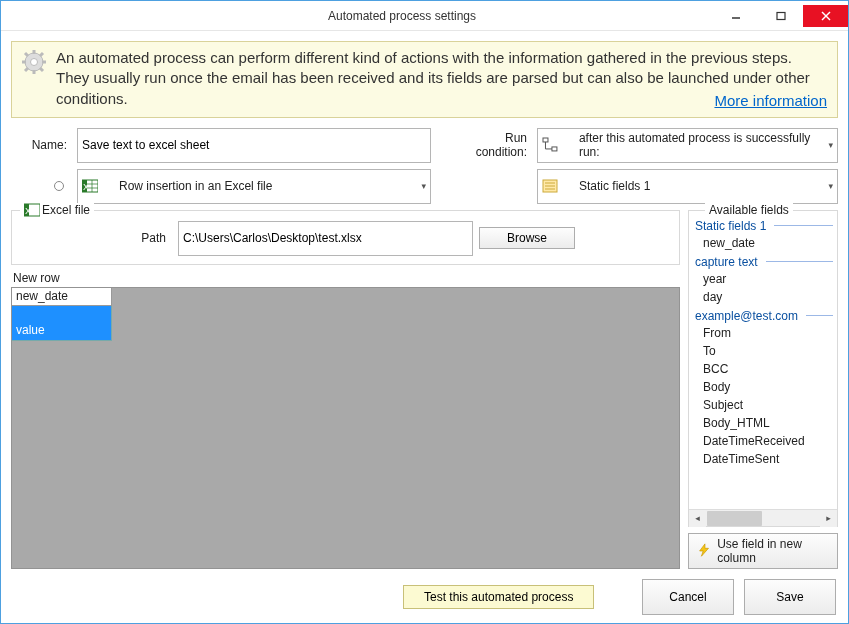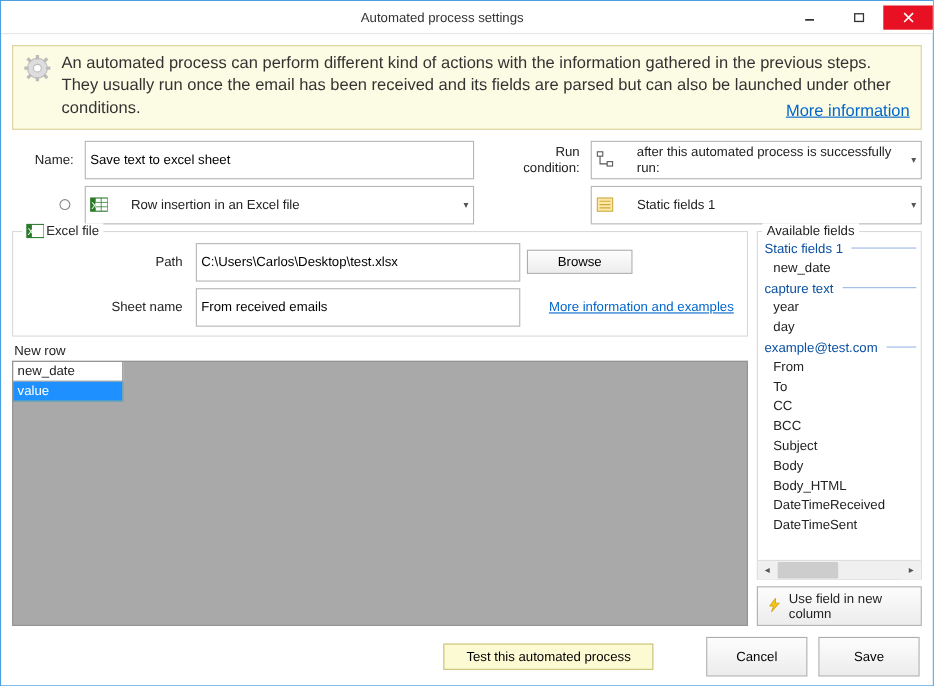--- a/index.html
+++ b/index.html
@@ -59,26 +59,26 @@
   .sheet-input { width:295px; }
   .btn { border:1px solid #adadad; background:linear-gradient(#fdfdfd,#ececec); height:22px; padding:0 14px; font-size:12px; font-family:inherit; cursor:default; }
   .btn-wide { width:96px; }
   .link-small { color:#0066cc; text-decoration:underline; margin-left:20px; cursor:pointer; }
 
   
   .newrow-group { flex:1; display:flex; flex-direction:column; min-height:0; }
   .newrow-group .legend2 { font-size:12px; margin-bottom:2px; padding-left:2px; }
   .grid-area { flex:1; border:1px solid #939393; background:#a9a9a9; position:relative; overflow:hidden; }
   .grid-header { background:#fff; border:1px solid #999; border-top:none; border-left:none; width:100px; height:18px; padding:1px 4px; font-size:12px; }
-  .grid-cell-sel { background:#1e90ff; color:#fff; width:100px; height:18px; padding:1px 4px; font-size:12px; border-right:1px solid #7aa; border-bottom:1px solid #7aa; }
+  .grid-cell-sel { background:#1e90ff; color:#fff; width:100px; height:18px; padding:17px 4px; font-size:12px; border-right:1px solid #7aa; border-bottom:1px solid #7aa; }
 
   
   .avail { width:150px; display:flex; flex-direction:column; gap:6px; }
   .avail-group { border:1px solid #d9d9d9; position:relative; flex:1; display:flex; flex-direction:column; min-height:0; }
-  .avail-group .legend { position:absolute; top:-8px; left:4px; background:#fff; padding:0 4px; font-size:12px; }
+  .avail-group .legend { position:absolute; top:-8px; left:16px; background:#fff; padding:0 4px; font-size:12px; }
   .avail-list { flex:1; overflow:hidden; padding:6px 4px 4px 6px; display:flex; flex-direction:column; gap:2px; }
   .avail-list .grp { color:#0a50a0; font-size:12px; display:flex; align-items:center; gap:4px; margin-top:2px; }
   .avail-list .grp::after { content:""; flex:1; border-top:1px solid #9cb8e6; margin-left:4px; }
   .avail-list .item { font-size:12px; padding:1px 2px 1px 8px; white-space:nowrap; }
   .hscroll { height:17px; background:#f0f0f0; border-top:1px solid #ddd; display:flex; align-items:center; }
   .hscroll .arrow { width:17px; height:17px; display:flex; align-items:center; justify-content:center; font-size:9px; color:#555; background:#f0f0f0; }
   .hscroll .thumb { flex: 0 0 55px; height:15px; background:#cdcdcd; margin:1px; border-radius:1px; }
   .hscroll .track { flex:1; }
 
   .usefield-btn { border:1px solid #adadad; background:linear-gradient(#fdfdfd,#ececec); height:36px; display:flex; align-items:center; gap:6px; padding:0 8px; font-size:12px; cursor:default; }
@@ -220,25 +220,20 @@
                 </svg>
             </span>
             <span>Excel file</span>
           </div>
           <div class="excel-rows">
             <div class="field-row">
               <div class="label2">Path</div>
               <input type="text" class="path-input" value="C:\Users\Carlos\Desktop\test.xlsx" style="">
               <button class="btn btn-wide">Browse</button>
             </div>
-            <div class="field-row">
-              <div class="label2">Sheet name</div>
-              <input type="text" class="sheet-input" value="From received emails" style="">
-              <a class="link-small">More information and examples</a>
-            </div>
           </div>
         </div>
 
         <div class="newrow-group">
           <div class="legend2">New row</div>
           <div class="grid-area">
             <div class="grid-header">new_date</div>
             <div class="grid-cell-sel">value</div>
           </div>
         </div>
@@ -250,24 +245,23 @@
           <div class="legend">Available fields</div>
           <div class="avail-list" id="avail-list">
               <div class="grp">Static fields 1</div>
               <div class="item">new_date</div>
               <div class="grp">capture text</div>
               <div class="item">year</div>
               <div class="item">day</div>
               <div class="grp">example@test.com</div>
               <div class="item">From</div>
               <div class="item">To</div>
-              <div class="item">CC</div>
               <div class="item">BCC</div>
+              <div class="item">Body</div>
               <div class="item">Subject</div>
-              <div class="item">Body</div>
               <div class="item">Body_HTML</div>
               <div class="item">DateTimeReceived</div>
               <div class="item">DateTimeSent</div>
             </div>
           <div class="hscroll">
             <div class="arrow">◂</div>
             <div class="thumb"></div>
             <div class="track"></div>
             <div class="arrow">▸</div>
           </div>

